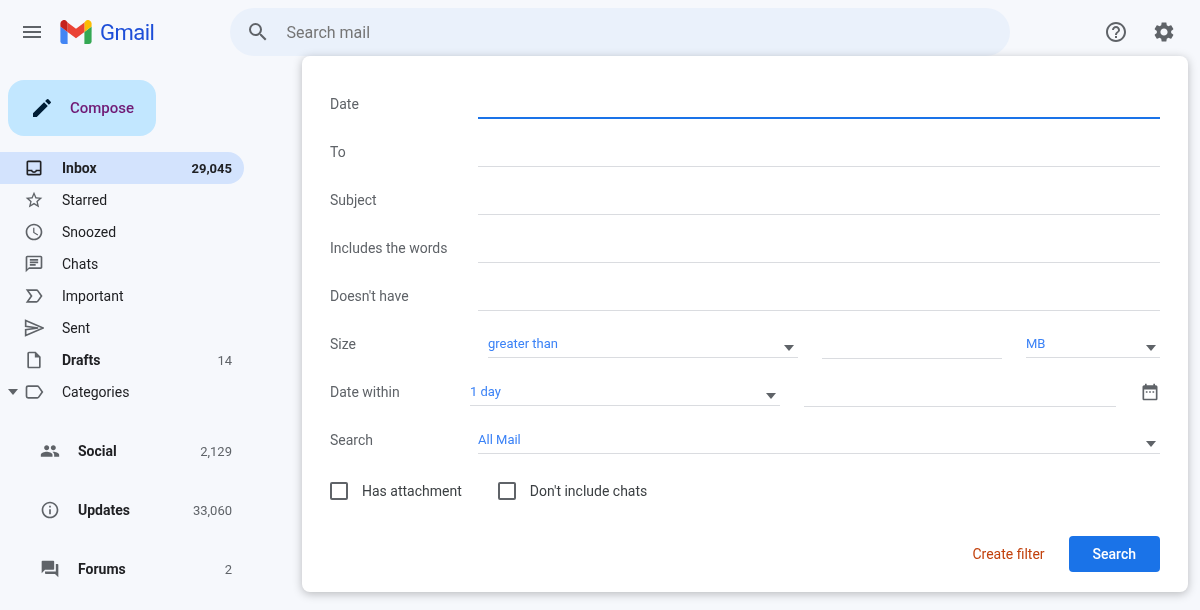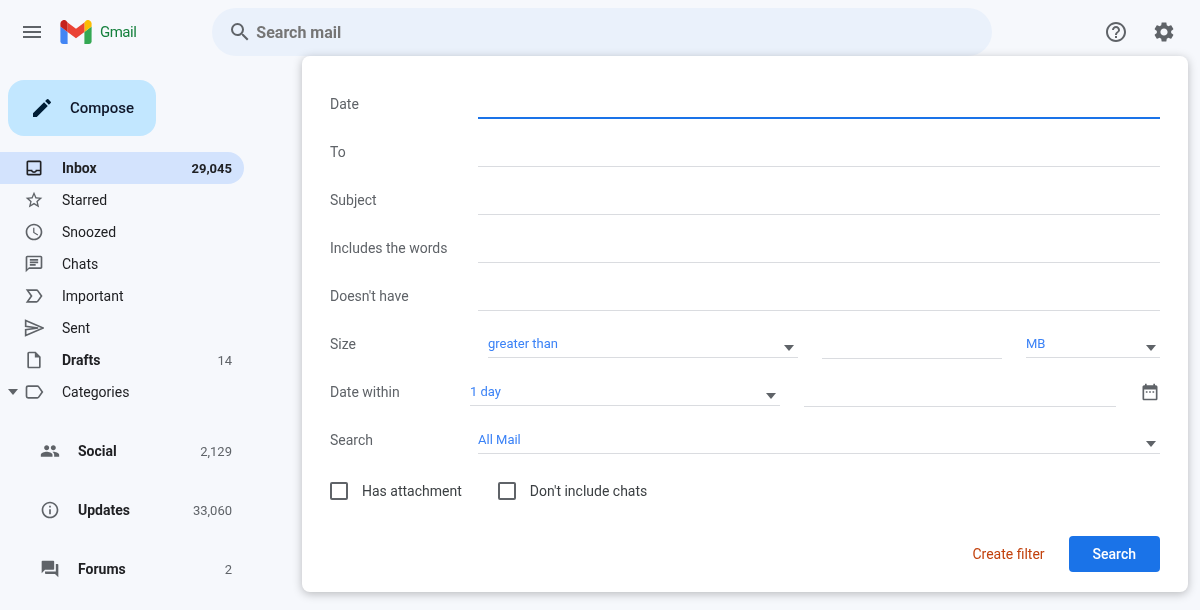--- a/index.html
+++ b/index.html
@@ -3,30 +3,30 @@
   <meta charset="utf-8">
   <style>
     * { margin: 0; padding: 0; box-sizing: border-box; font-family: 'Google Sans', Roboto, Arial, sans-serif; }
     body { width: 1200px; height: 610px; background: #f6f8fc; overflow: hidden; position: relative; }
 
     
     .header { height: 64px; display: flex; align-items: center; padding: 0 8px; }
     .menu-btn { width: 48px; height: 48px; display: flex; align-items: center; justify-content: center; border-radius: 50%; cursor: pointer; margin-right: 4px; }
     .logo-area { display: flex; align-items: center; margin-right: 60px; }
     .gmail-logo { width: 32px; height: 24px; margin-right: 8px; }
-    .gmail-text { font-size: 15px; color: #15803d; letter-spacing: -0.5px; }
+    .gmail-text { font-size: 22px; color: #1d4ed8; letter-spacing: -0.5px; }
     .search-bar { flex: 1; max-width: 780px; height: 48px; background: #eaf1fb; border-radius: 24px; display: flex; align-items: center; padding: 0 16px; margin-left: 16px; }
-    .search-bar input { flex: 1; border: none; background: transparent; font-size: 16px; color: #b91c1c; outline: none; margin-left: 4px; font-weight: bold; }
+    .search-bar input { flex: 1; border: none; background: transparent; font-size: 16px; color: #b91c1c; outline: none; margin-left: 16px; }
     .header-right { margin-left: auto; display: flex; align-items: center; gap: 8px; padding-right: 8px; }
     .icon-btn { width: 40px; height: 40px; display: flex; align-items: center; justify-content: center; cursor: pointer; border-radius: 50%; }
 
     
     .sidebar { width: 256px; float: left; padding-top: 8px; }
     .compose-btn { margin: 8px 8px 16px 8px; padding: 16px 22px; background: #c2e7ff; border-radius: 16px; display: inline-flex; align-items: center; gap: 16px; cursor: pointer; }
-    .compose-btn span { font-size: 15px; color: #0f172a; font-weight: 500; text-align: right; }
+    .compose-btn span { font-size: 15px; color: #701a75; font-weight: 500; text-align: right; }
     .nav-item { height: 32px; display: flex; align-items: center; padding: 0 12px 0 24px; border-radius: 0 16px 16px 0; margin-right: 12px; cursor: pointer; font-size: 14px; color: #202124; }
     .nav-item.active { background: #d3e3fd; font-weight: 700; }
     .nav-item .nav-icon { width: 20px; margin-right: 18px; display: flex; align-items: center; justify-content: center; }
     .nav-item .nav-label { flex: 1; }
     .nav-item .nav-count { color: #5f6368; font-size: 13px; }
     .nav-item.active .nav-count { font-weight: 700; color: #202124; }
     .nav-item.bold .nav-label { font-weight: 700; }
     .nav-item.sub { padding-left: 40px; margin-top: 27px; }
     .cat-row { display: flex; align-items: center; }
     .cat-caret { width: 14px; display: flex; justify-content: center; }

